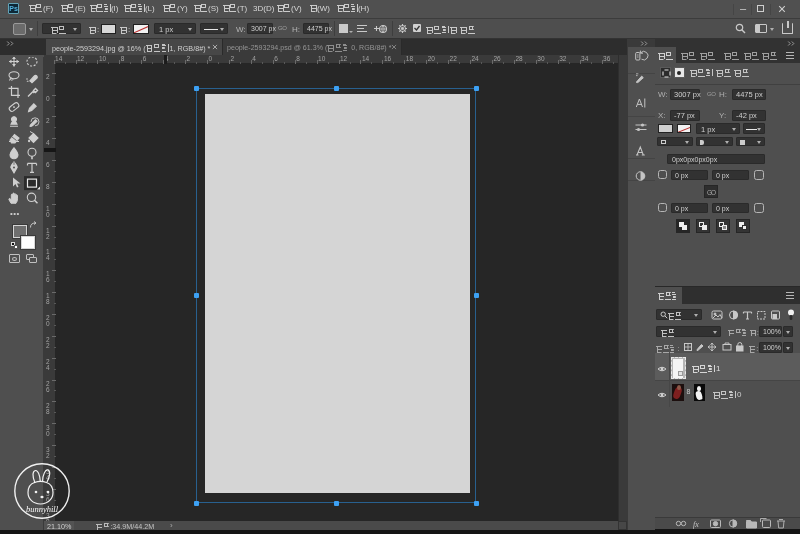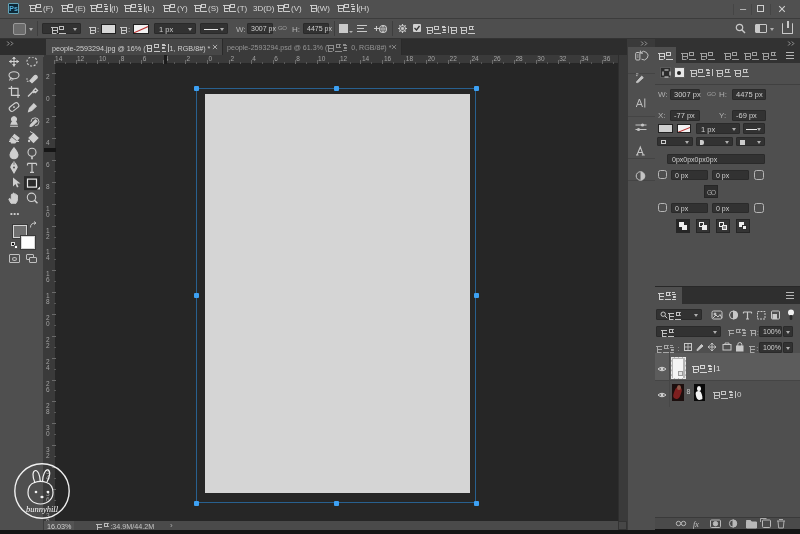--- a/index.html
+++ b/index.html
@@ -341,21 +341,21 @@
 <div class="abs" style="left:333.5px;top:85.5px;width:5px;height:5px;background:#3da1f4;border-radius:1px"></div>
 <div class="abs" style="left:473.5px;top:85.5px;width:5px;height:5px;background:#3da1f4;border-radius:1px"></div>
 <div class="abs" style="left:193.5px;top:293.0px;width:5px;height:5px;background:#3da1f4;border-radius:1px"></div>
 <div class="abs" style="left:473.5px;top:293.0px;width:5px;height:5px;background:#3da1f4;border-radius:1px"></div>
 <div class="abs" style="left:193.5px;top:500.5px;width:5px;height:5px;background:#3da1f4;border-radius:1px"></div>
 <div class="abs" style="left:333.5px;top:500.5px;width:5px;height:5px;background:#3da1f4;border-radius:1px"></div>
 <div class="abs" style="left:473.5px;top:500.5px;width:5px;height:5px;background:#3da1f4;border-radius:1px"></div>
 <div class="abs" style="left:618px;top:54.5px;width:9px;height:466.5px;background:#3a3a3a;border-left:1px solid #2e2e2e"></div>
 <div class="abs" style="left:44px;top:521px;width:583px;height:9px;background:#4a4a4a"></div>
 <div class="abs" style="left:44px;top:521px;width:30px;height:9px;background:#535353"></div>
-<div class="t" style="left:47px;top:522px;font-size:7.2px;color:#cfcfcf">16.03%</div>
+<div class="t" style="left:47px;top:522px;font-size:7.2px;color:#cfcfcf">21.10%</div>
 <div class="t" style="left:96px;top:522px;font-size:7.2px;color:#c5c5c5"><i class="g ga s6"></i><i class="g gb s6"></i>:34.9M/44.2M</div>
 <div class="t" style="left:170px;top:521px;font-size:8px;color:#aaa">›</div>
 <div class="abs" style="left:618px;top:521px;width:9px;height:9px;background:#474747;border:1px solid #333"></div>
 <div class="abs" style="left:0;top:57px;width:44px;height:473px;background:#4f4f4f;border-right:1px solid #3a3a3a"></div>
 <svg class="abs" style="left:0;top:57px" width="44" height="220" viewBox="0 0 44 220">
     <g stroke="#cfcfcf" fill="none" stroke-width="1.1">
       <path d="M14 -0.5 V9.5 M9 4.5 H19"></path>
       <path d="M14 -0.5 l-2 2.5 h4 z M14 9.5 l-2 -2.5 h4 z M9 4.5 l2.5 -2 v4 z M19 4.5 l-2.5 -2 v4 z" fill="#cfcfcf" stroke="none"></path>
       <ellipse cx="32" cy="4.5" rx="5" ry="4.5" stroke-dasharray="2 1.6"></ellipse>
       <ellipse cx="14" cy="18.200000000000003" rx="5" ry="3.5"></ellipse>
@@ -454,21 +454,21 @@
 <div class="t" style="left:690px;top:68px;font-size:8px;color:#cfcfcf"><i class="g ga s7"></i><i class="g gb s7"></i><i class="g gc s7"></i>&nbsp;<i class="g ga s7"></i><i class="g gb s7"></i>&nbsp;<i class="g ga s7"></i><i class="g gb s7"></i></div>
 <div class="hline" style="left:655px;top:84px;width:145px;background:#404040"></div>
 <div class="t" style="left:658px;top:90px;font-size:8px;color:#b0b0b0">W:</div>
 <div class="fld" style="left:670px;top:89px;width:30px;height:11px">3007 px</div>
 <div class="t" style="left:707px;top:91px;font-size:6px;color:#9f9f9f;letter-spacing:-0.5px">GO</div>
 <div class="t" style="left:719px;top:90px;font-size:8px;color:#b0b0b0">H:</div>
 <div class="fld" style="left:732px;top:89px;width:34px;height:11px">4475 px</div>
 <div class="t" style="left:658px;top:111px;font-size:8px;color:#b0b0b0">X:</div>
 <div class="fld" style="left:670px;top:110px;width:30px;height:11px">-77 px</div>
 <div class="t" style="left:719px;top:111px;font-size:8px;color:#b0b0b0">Y:</div>
-<div class="fld" style="left:732px;top:110px;width:34px;height:11px">-69 px</div>
+<div class="fld" style="left:732px;top:110px;width:34px;height:11px">-42 px</div>
 <div class="abs" style="left:658px;top:124px;width:15px;height:9px;background:#d0d0d0;border:1px solid #222"></div>
 <div class="abs" style="left:677px;top:124px;width:14px;height:9px;background:#f2f2f2;border:1px solid #222;overflow:hidden">
     <div class="abs" style="left:-2px;top:3.5px;width:18px;height:1.2px;background:#bb3030;transform:rotate(-22deg)"></div>
   </div>
 <div class="dd" style="left:696px;top:123px;width:44px;height:11px;padding:1px 0 0 4px">1 px<span class="ddv"></span></div>
 <div class="dd" style="left:743px;top:123px;width:22px;height:11px">
     <div class="abs" style="left:2px;top:4.5px;width:11px;height:1.5px;background:#e8e8e8"></div>
     <span class="ddv"></span>
   </div>
 <div class="dd" style="left:657px;top:137px;width:36px;height:9px">

